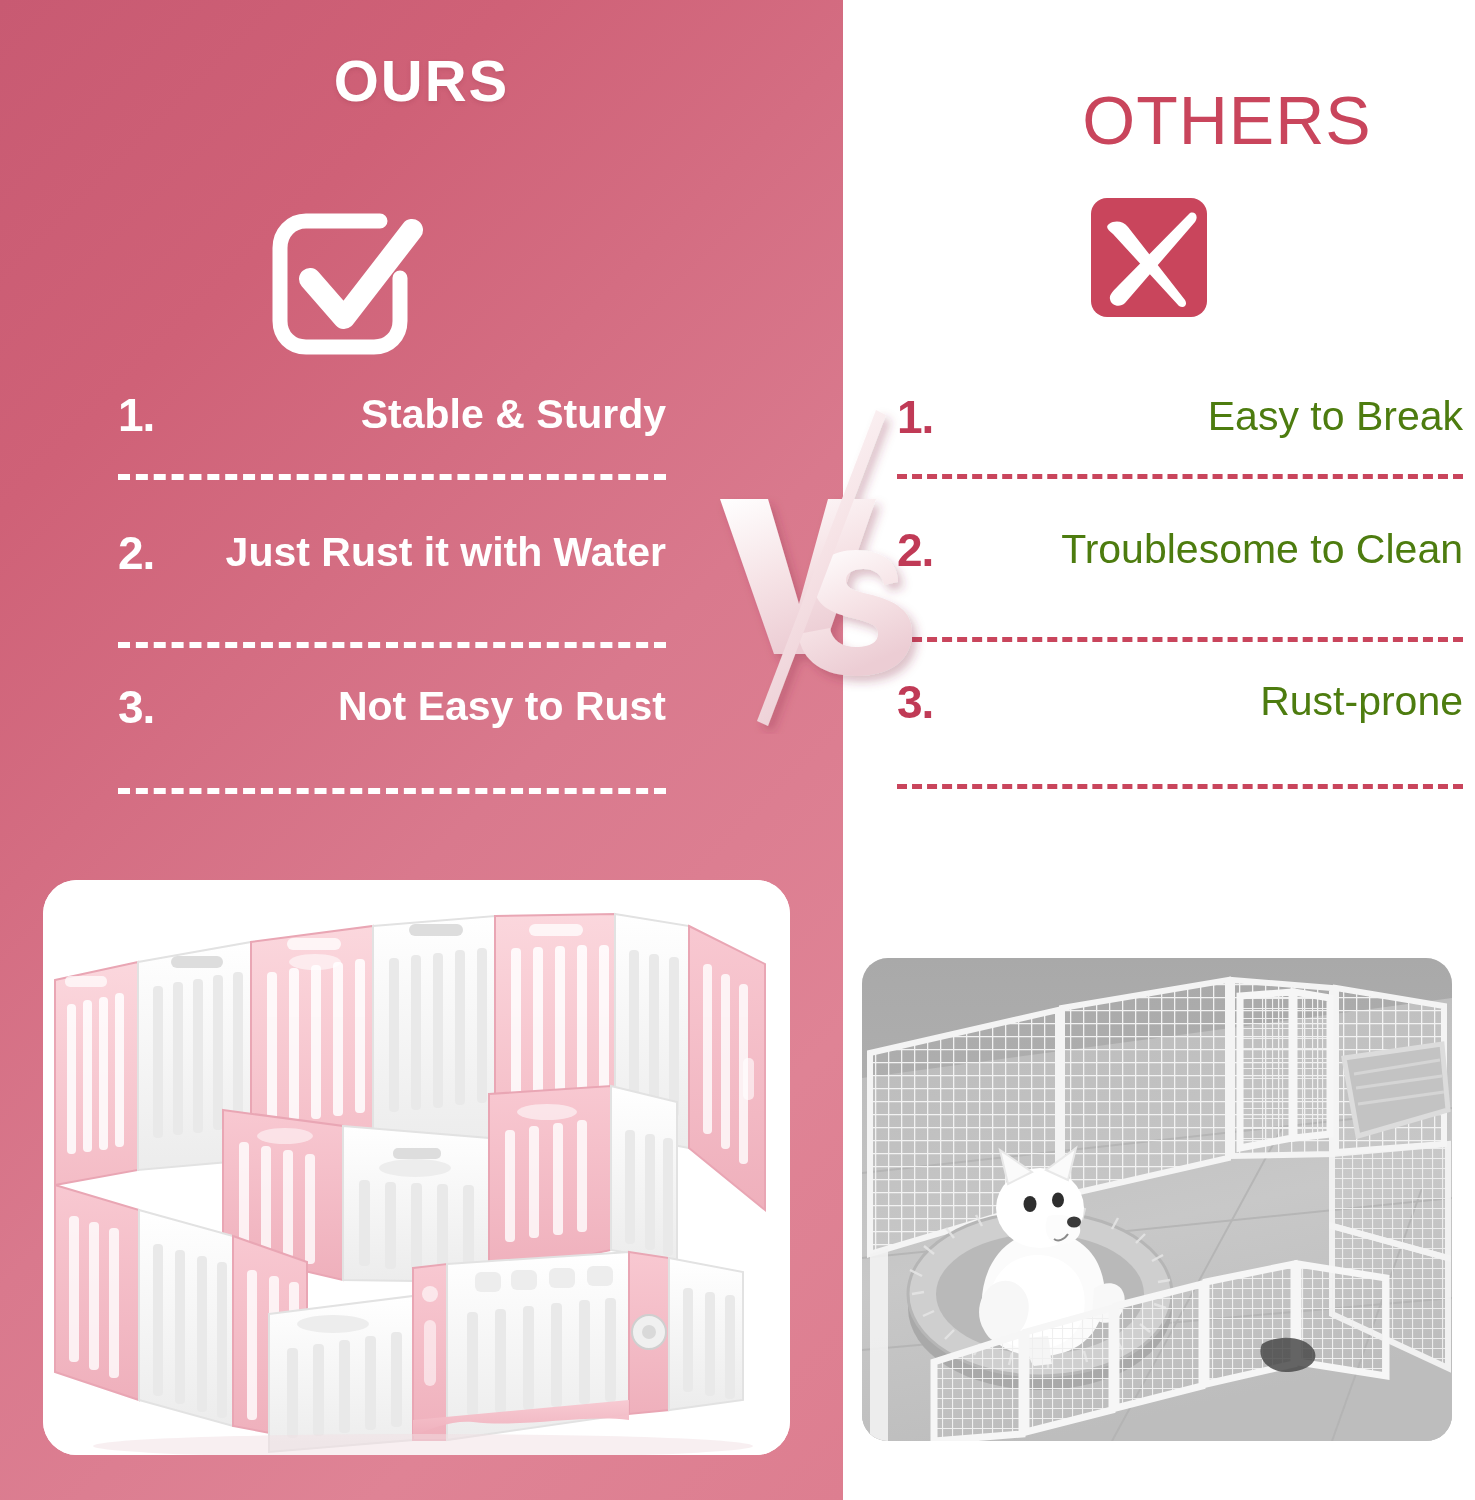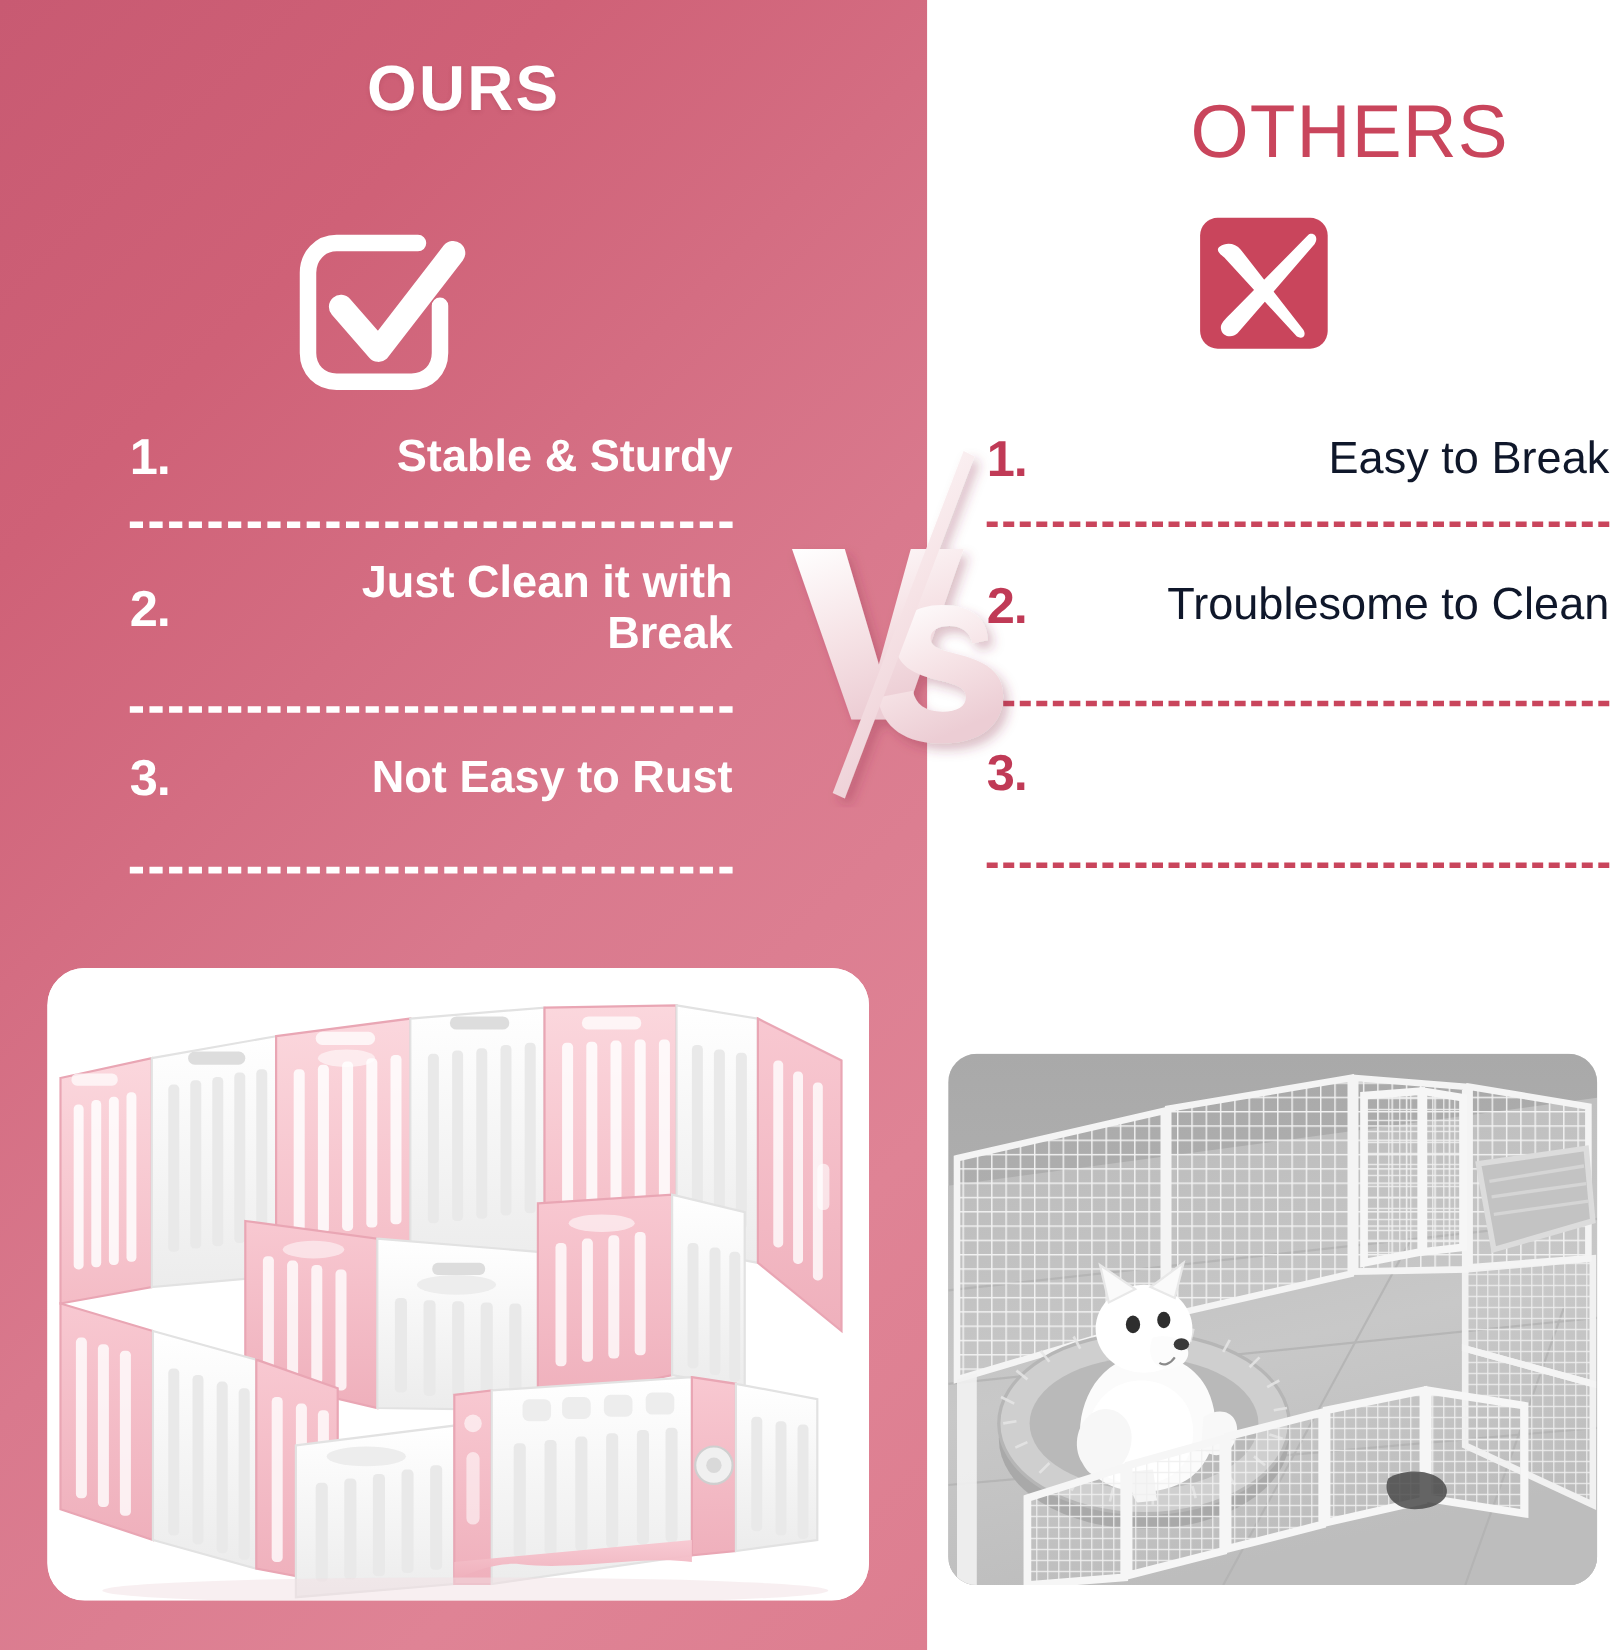--- a/index.html
+++ b/index.html
@@ -145,21 +145,21 @@
   
   .list-others .num {
     width: 76px;
     font-size: 46px;
     color: #c03a56;
     letter-spacing: -1px;
   }
   .list-others .txt {
     font-size: 41px;
     font-weight: 500;
-    color: #0f172a;
+    color: #4d7c0f;
     white-space: nowrap;
   }
   .list-others .row-1 { height: 70px; }
   .list-others .row-2 { height: 142px; }
   .list-others .row-3 { height: 120px; }
 
   .dash-red {
     height: 0;
     border-top: 5px dashed #c9455c;
     margin: 0;
@@ -224,21 +224,21 @@
 
     <div class="row row-1">
       <span class="num">1.</span>
       <span class="txt">Stable &amp; Sturdy</span>
     </div>
     <div class="gap-a"></div>
     <div class="dash-white"></div>
 
     <div class="row row-2">
       <span class="num">2.</span>
-      <span class="txt">Just Clean it with Break</span>
+      <span class="txt">Just Rust it with Water</span>
     </div>
     <div class="gap-b"></div>
     <div class="dash-white"></div>
 
     <div class="row row-3">
       <span class="num">3.</span>
       <span class="txt">Not Easy to Rust</span>
     </div>
     <div class="gap-a"></div>
     <div class="dash-white"></div>
@@ -267,20 +267,21 @@
 
     <div class="row row-2">
       <span class="num">2.</span>
       <span class="txt">Troublesome to Clean</span>
     </div>
     <div class="gap-b"></div>
     <div class="dash-red"></div>
 
     <div class="row row-3">
       <span class="num">3.</span>
+      <span class="txt">Rust-prone</span>
     </div>
     <div class="gap-a"></div>
     <div class="dash-red"></div>
 
   </div>
 
   <div class="vs-wrap">
     <svg viewBox="0 0 230 330" xmlns="http://www.w3.org/2000/svg">
       <defs>
         <linearGradient id="vsGrad" x1="0" y1="0" x2="0.4" y2="1">

